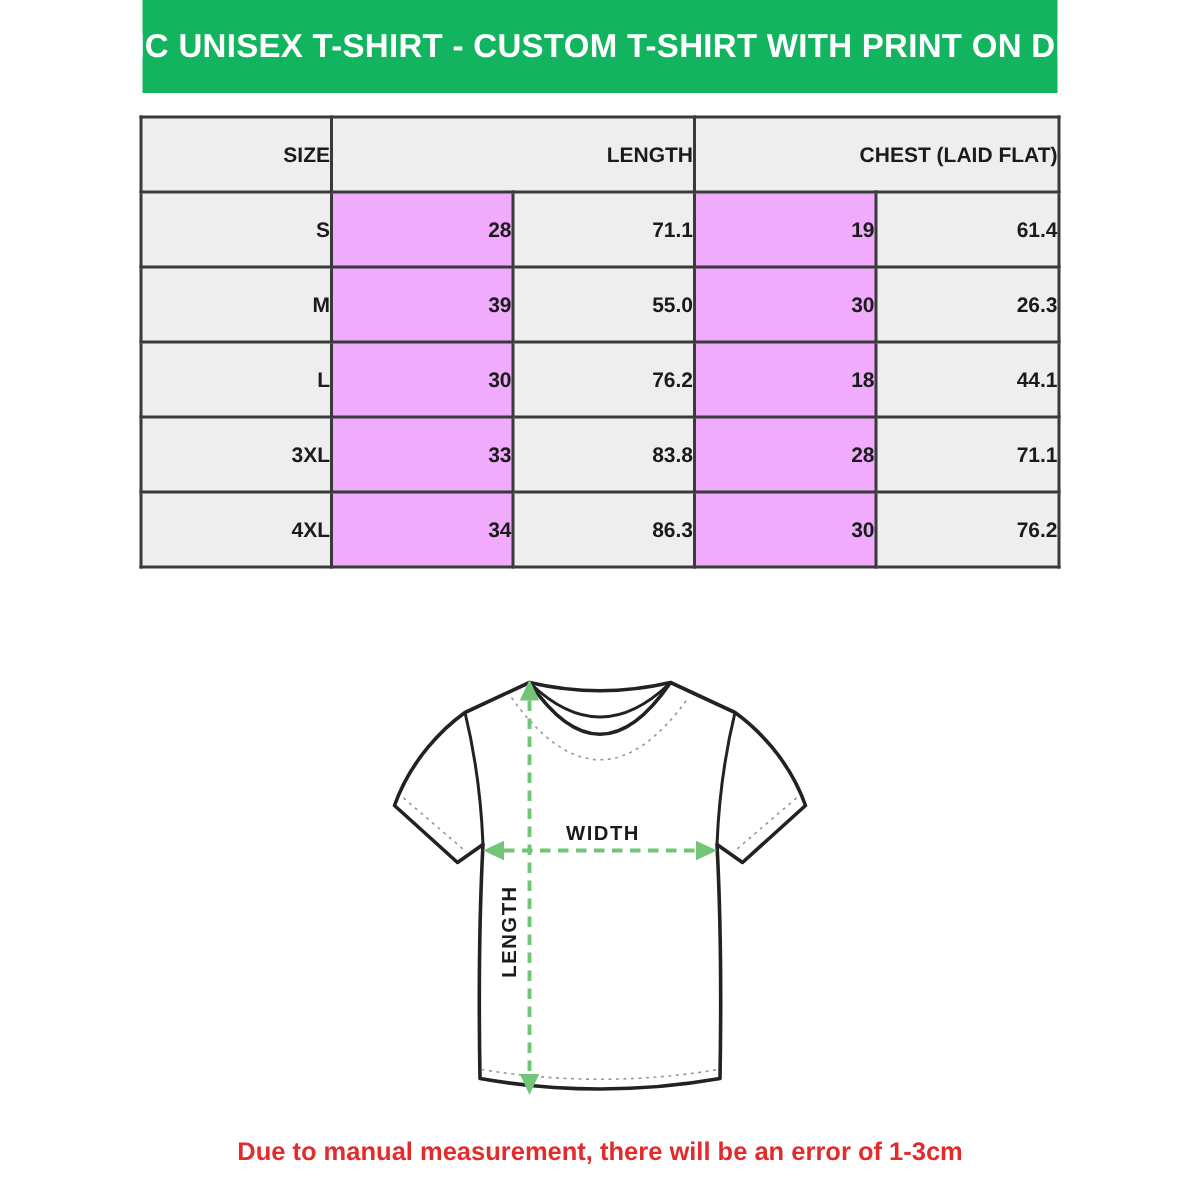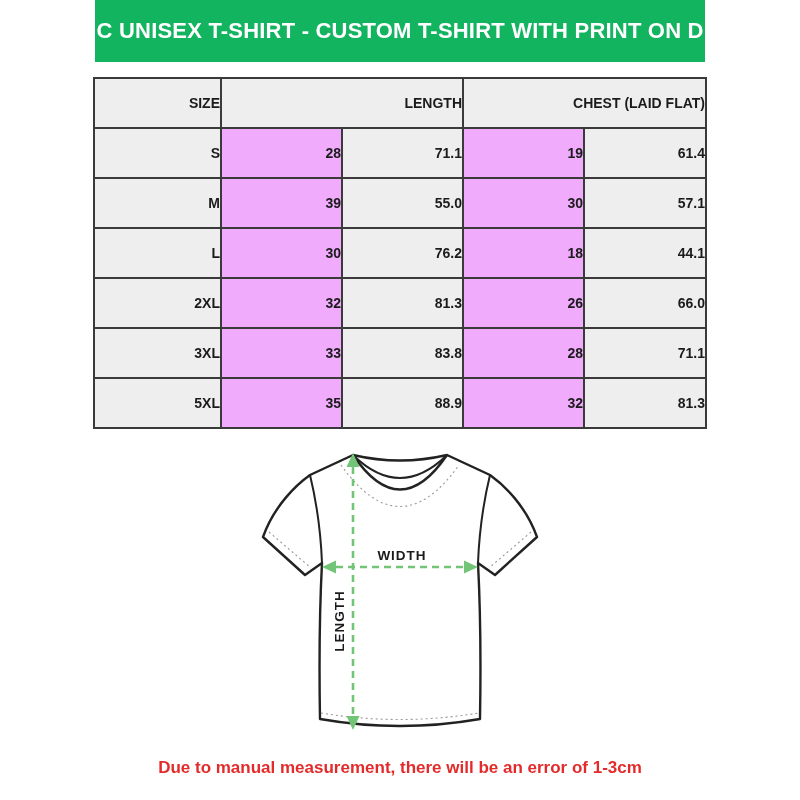--- a/index.html
+++ b/index.html
@@ -85,49 +85,42 @@
     <td class="plain">28</td>
     <td class="shade">71.1</td>
     <td class="plain">19</td>
     <td class="shade">61.4</td>
   </tr>
       <tr>
     <td class="shade">M</td>
     <td class="plain">39</td>
     <td class="shade">55.0</td>
     <td class="plain">30</td>
-    <td class="shade">57.1</td>
+    <td class="shade">26.3</td>
   </tr>
       <tr>
     <td class="shade">L</td>
     <td class="plain">30</td>
     <td class="shade">76.2</td>
     <td class="plain">18</td>
     <td class="shade">44.1</td>
   </tr>
       <tr>
-    <td class="shade">2XL</td>
-    <td class="plain">32</td>
-    <td class="shade">81.3</td>
-    <td class="plain">26</td>
-    <td class="shade">66.0</td>
-  </tr>
-      <tr>
     <td class="shade">3XL</td>
     <td class="plain">33</td>
     <td class="shade">83.8</td>
     <td class="plain">28</td>
     <td class="shade">71.1</td>
   </tr>
       <tr>
-    <td class="shade">5XL</td>
-    <td class="plain">35</td>
-    <td class="shade">88.9</td>
-    <td class="plain">32</td>
-    <td class="shade">81.3</td>
+    <td class="shade">4XL</td>
+    <td class="plain">34</td>
+    <td class="shade">86.3</td>
+    <td class="plain">30</td>
+    <td class="shade">76.2</td>
   </tr>
     </tbody>
 </table>
 
 <svg class="diagram" width="300" height="312" viewBox="0 0 300 312" xmlns="http://www.w3.org/2000/svg">
 
   <path class="tee-outline" d="M103,19 L60,39
            C46,49 24,70 13,101
            L55,139 L72,127
            C70,165 69,225 70,283

